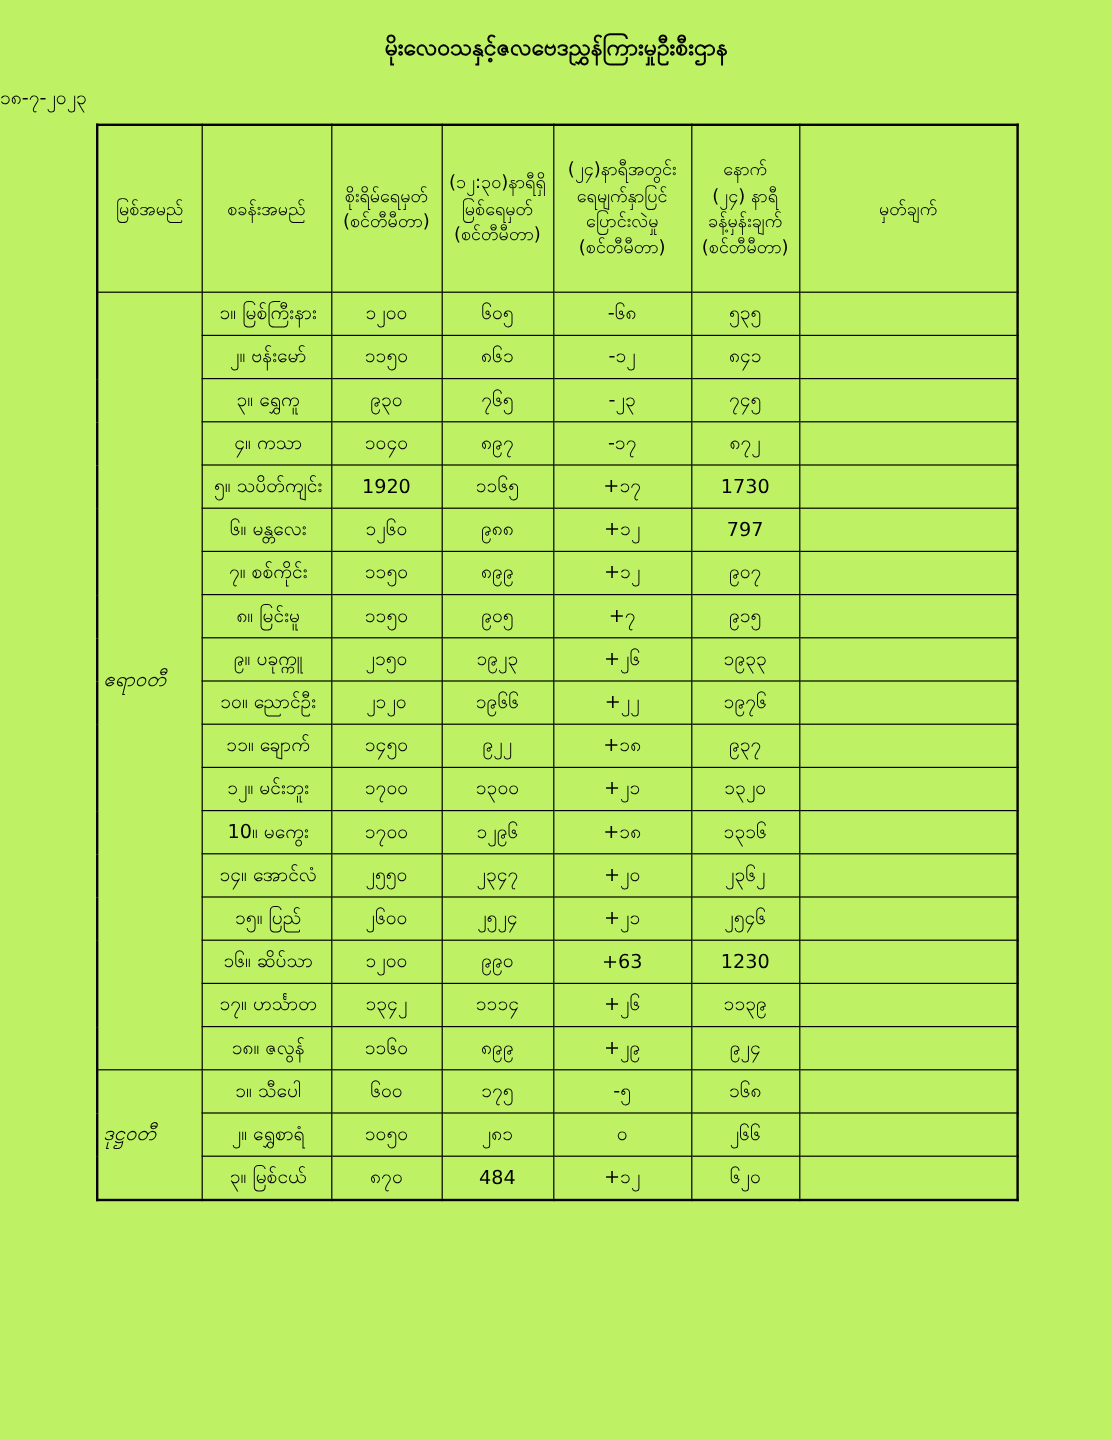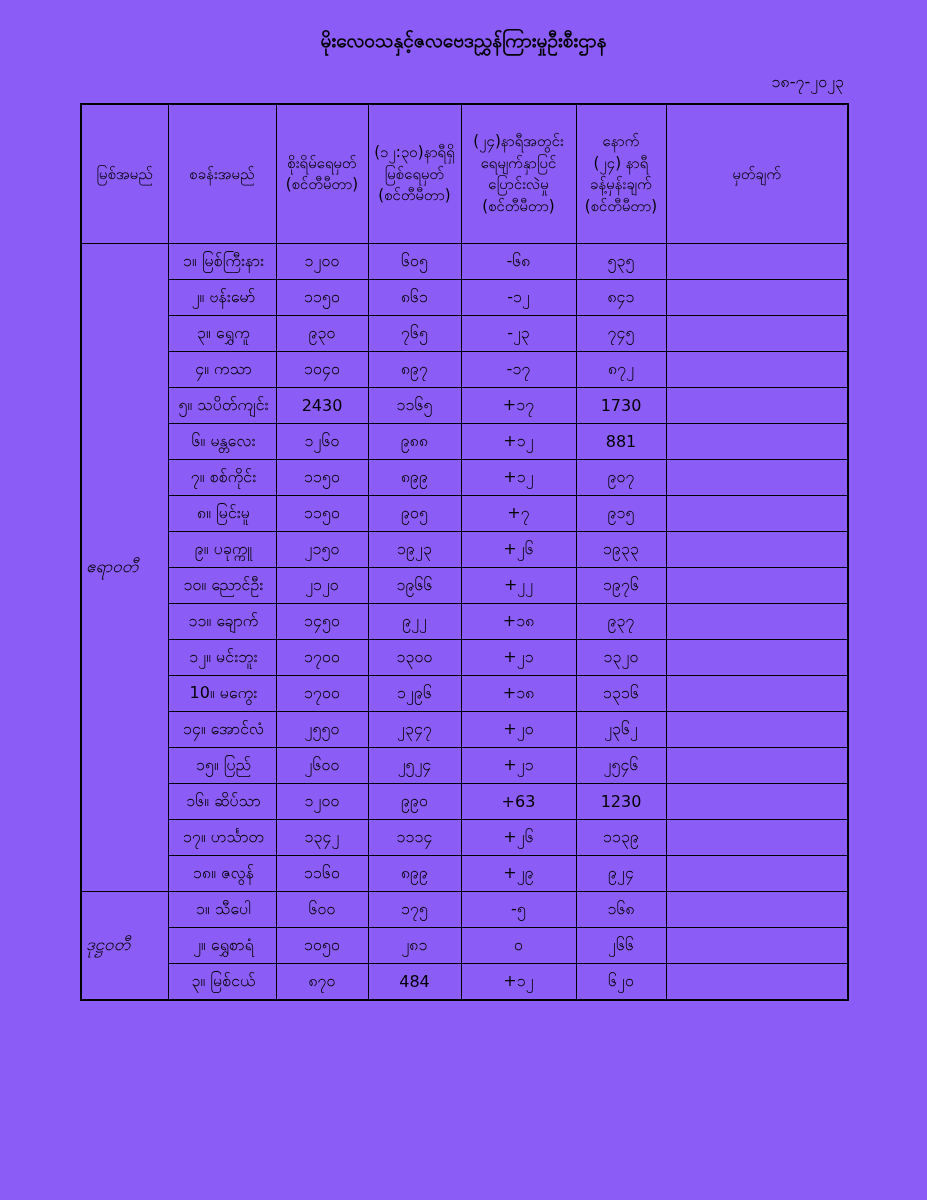--- a/index.html
+++ b/index.html
@@ -6,32 +6,31 @@
     margin: 0;
     padding: 0;
     background: #ffffff;
     font-family: "DejaVu Sans", "Liberation Sans", sans-serif;
     color: #000000;
   }
   .page {
     position: relative;
     width: 927px;
     height: 1200px;
-    background: #8b5cf6;
+    background: #bef264;
     overflow: hidden;
   }
   .title-block {
     text-align: center;
     padding-top: 26px;
     font-weight: bold;
     font-size: 19px;
     line-height: 1.55;
   }
   .report-date {
-    text-align: right;
     padding-right: 83px;
     padding-top: 16px;
     font-size: 16px;
   }
   table.water-table {
     border-collapse: collapse;
     table-layout: fixed;
     margin-left: 80px;
     margin-top: 8px;
     width: 767px;
@@ -148,32 +147,32 @@
         <tr>
           <td class="station">၄။ ကသာ</td>
           <td>၁၀၄၀</td>
           <td>၈၉၇</td>
           <td>-၁၇</td>
           <td>၈၇၂</td>
           <td></td>
         </tr>
         <tr>
           <td class="station">၅။ သပိတ်ကျင်း</td>
-          <td>2430</td>
+          <td>1920</td>
           <td>၁၁၆၅</td>
           <td>+၁၇</td>
           <td>1730</td>
           <td></td>
         </tr>
         <tr>
           <td class="station">၆။ မန္တလေး</td>
           <td>၁၂၆၀</td>
           <td>၉၈၈</td>
           <td>+၁၂</td>
-          <td>881</td>
+          <td>797</td>
           <td></td>
         </tr>
         <tr>
           <td class="station">၇။ စစ်ကိုင်း</td>
           <td>၁၁၅၀</td>
           <td>၈၉၉</td>
           <td>+၁၂</td>
           <td>၉၀၇</td>
           <td></td>
         </tr>

